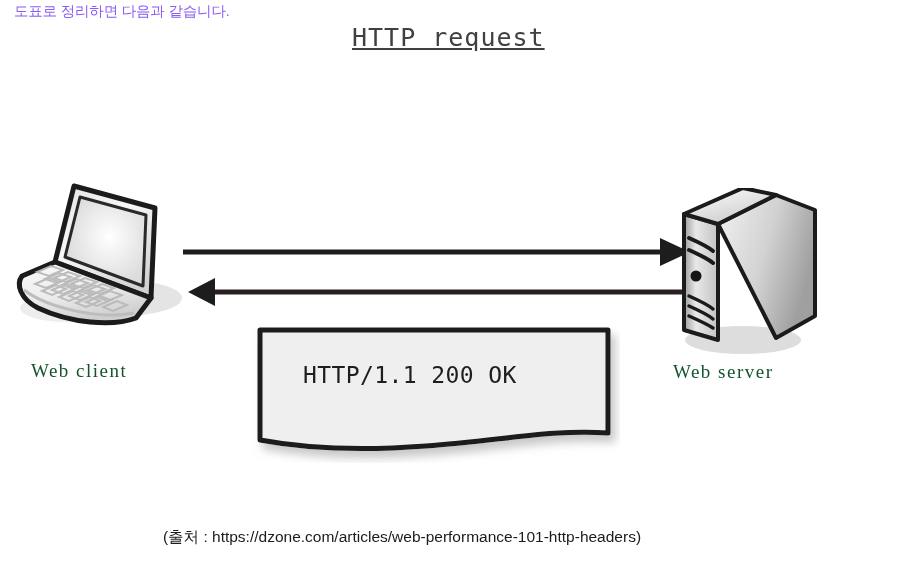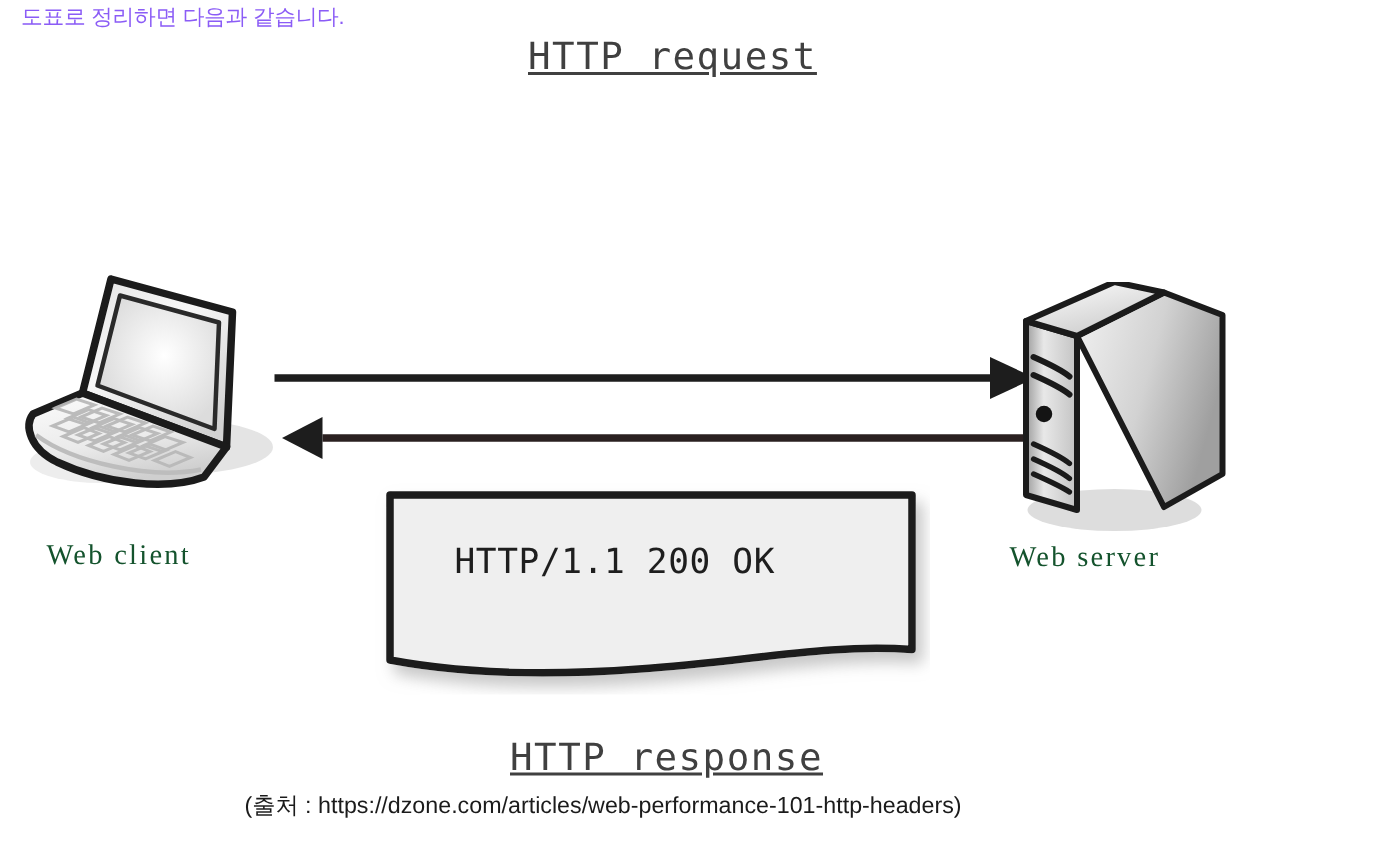--- a/index.html
+++ b/index.html
@@ -128,21 +128,20 @@
 </style>
 </head>
 <body>
 
 <div class="intro-text">도표로 정리하면 다음과 같습니다.</div>
 
 <div class="diagram">
 
   <div class="caption caption-request">HTTP request</div>
 
-  <div class="caption caption-response">HTTP response</div>
 
   <svg class="arrows" width="922" height="520" viewBox="0 0 922 520">
 
     <g>
       <line x1="183" y1="252" x2="660" y2="252" stroke="#1d1d1d" stroke-width="5"></line>
       <polygon points="660,238 690,252 660,266" fill="#1d1d1d"></polygon>
     </g>
 
     <g>
       <line x1="683" y1="292" x2="215" y2="292" stroke="#2a2020" stroke-width="5"></line>

